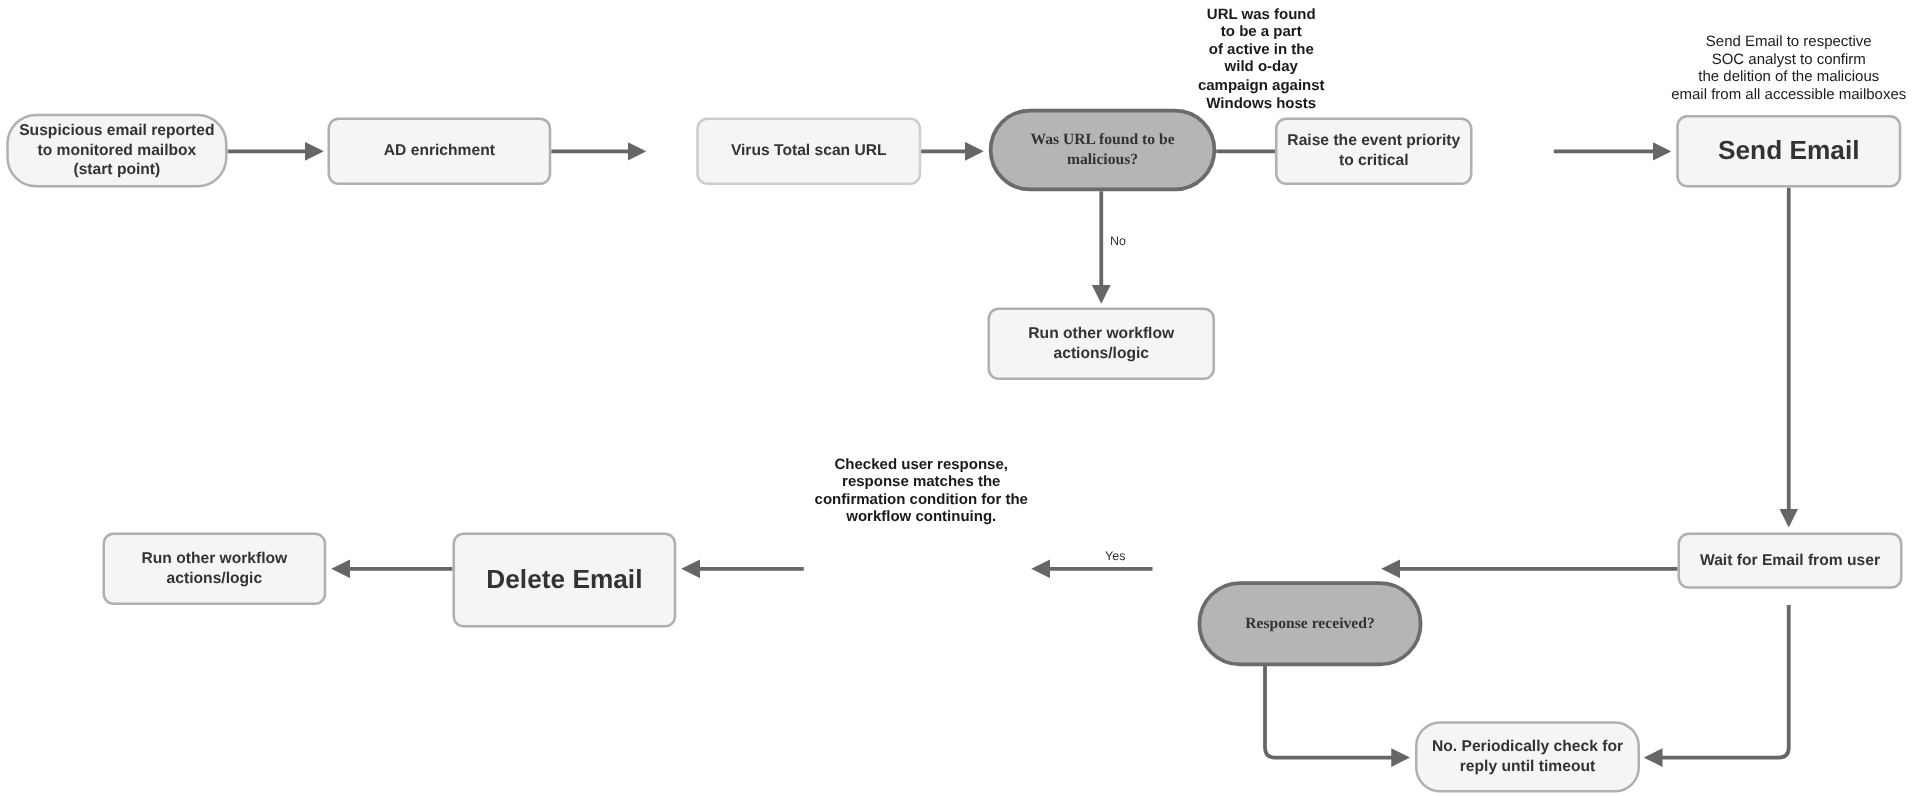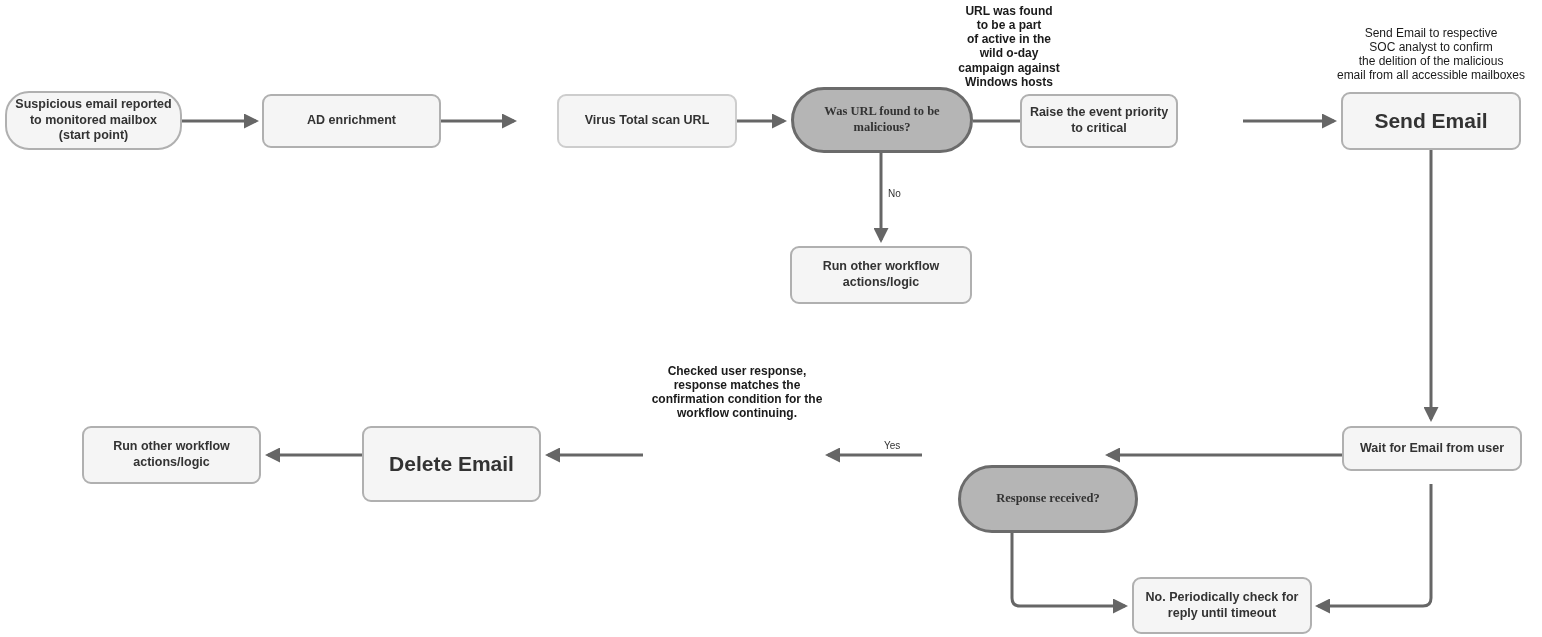--- a/index.html
+++ b/index.html
@@ -98,21 +98,21 @@
 
   <div class="node" style="left:82px; top:426px; width:179px; height:58px;">Run other workflow actions/logic</div>
 
   <div class="node big" style="left:362px; top:426px; width:179px; height:76px;">Delete Email</div>
 
 
   <div class="node decision" style="left:958px; top:421px; width:180px; height:68px;margin-top:44px;">Response received?</div>
 
   <div class="node" style="left:1342px; top:426px; width:180px; height:45px;">Wait for Email from user</div>
 
-  <div class="node" style="left:1132px; top:577px; width:180px; height:57px;">No. Periodically check for reply until timeout</div>
+  <div class="node" style="left:1132px; top:577px; width:180px; height:57px;border-radius:20px;">No. Periodically check for reply until timeout</div>
 
   <div class="annotation" style="left:909px; top:4px; width:200px;font-weight:bold;">URL was found
 to be a part
 of active in the
 wild o-day
 campaign against
 Windows hosts</div>
 
   <div class="annotation" style="left:1307px; top:26px; width:248px;">Send Email to respective
 SOC analyst to confirm

